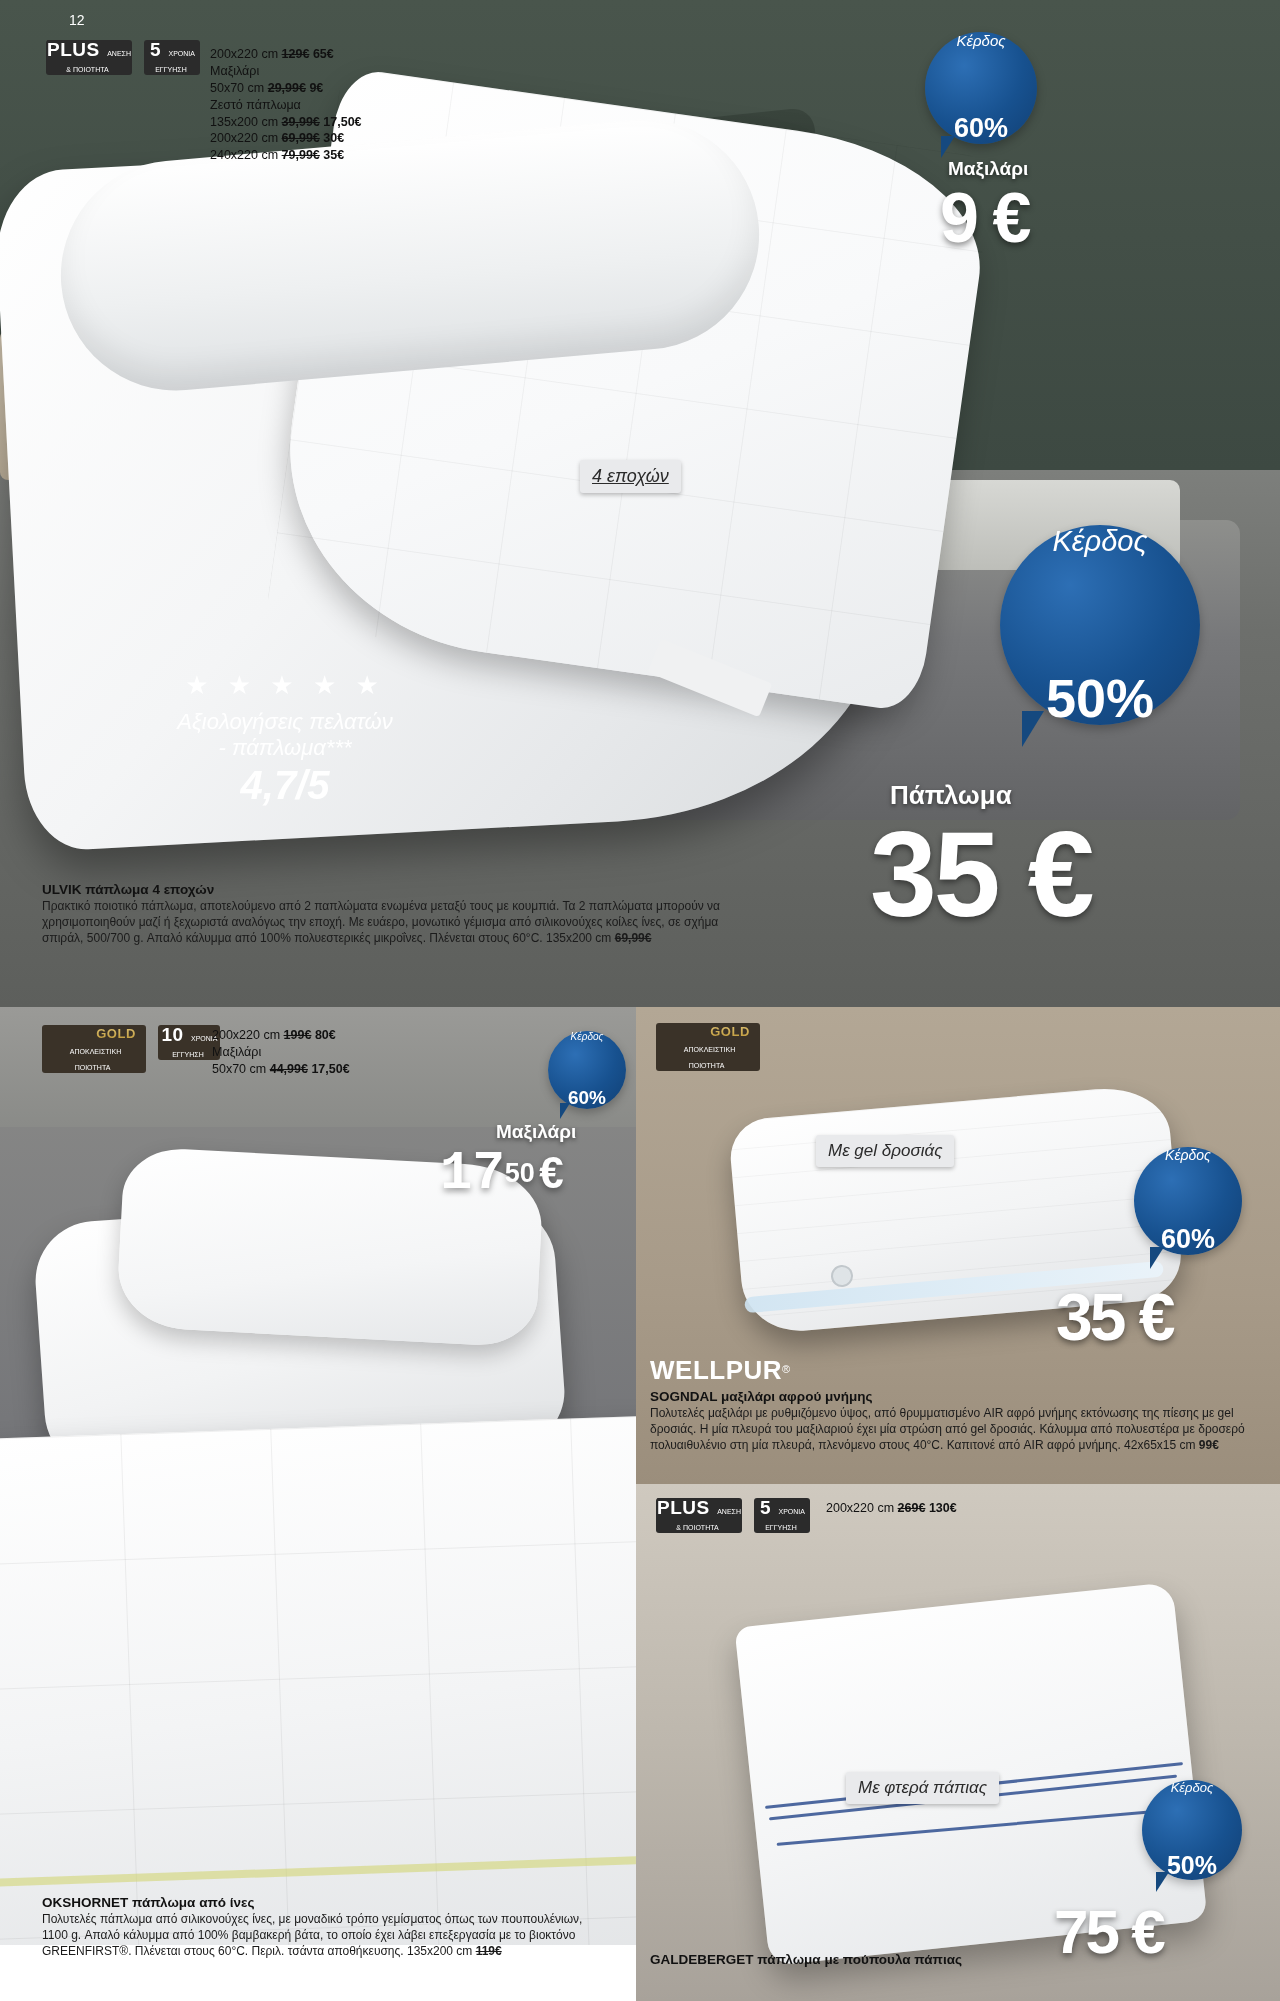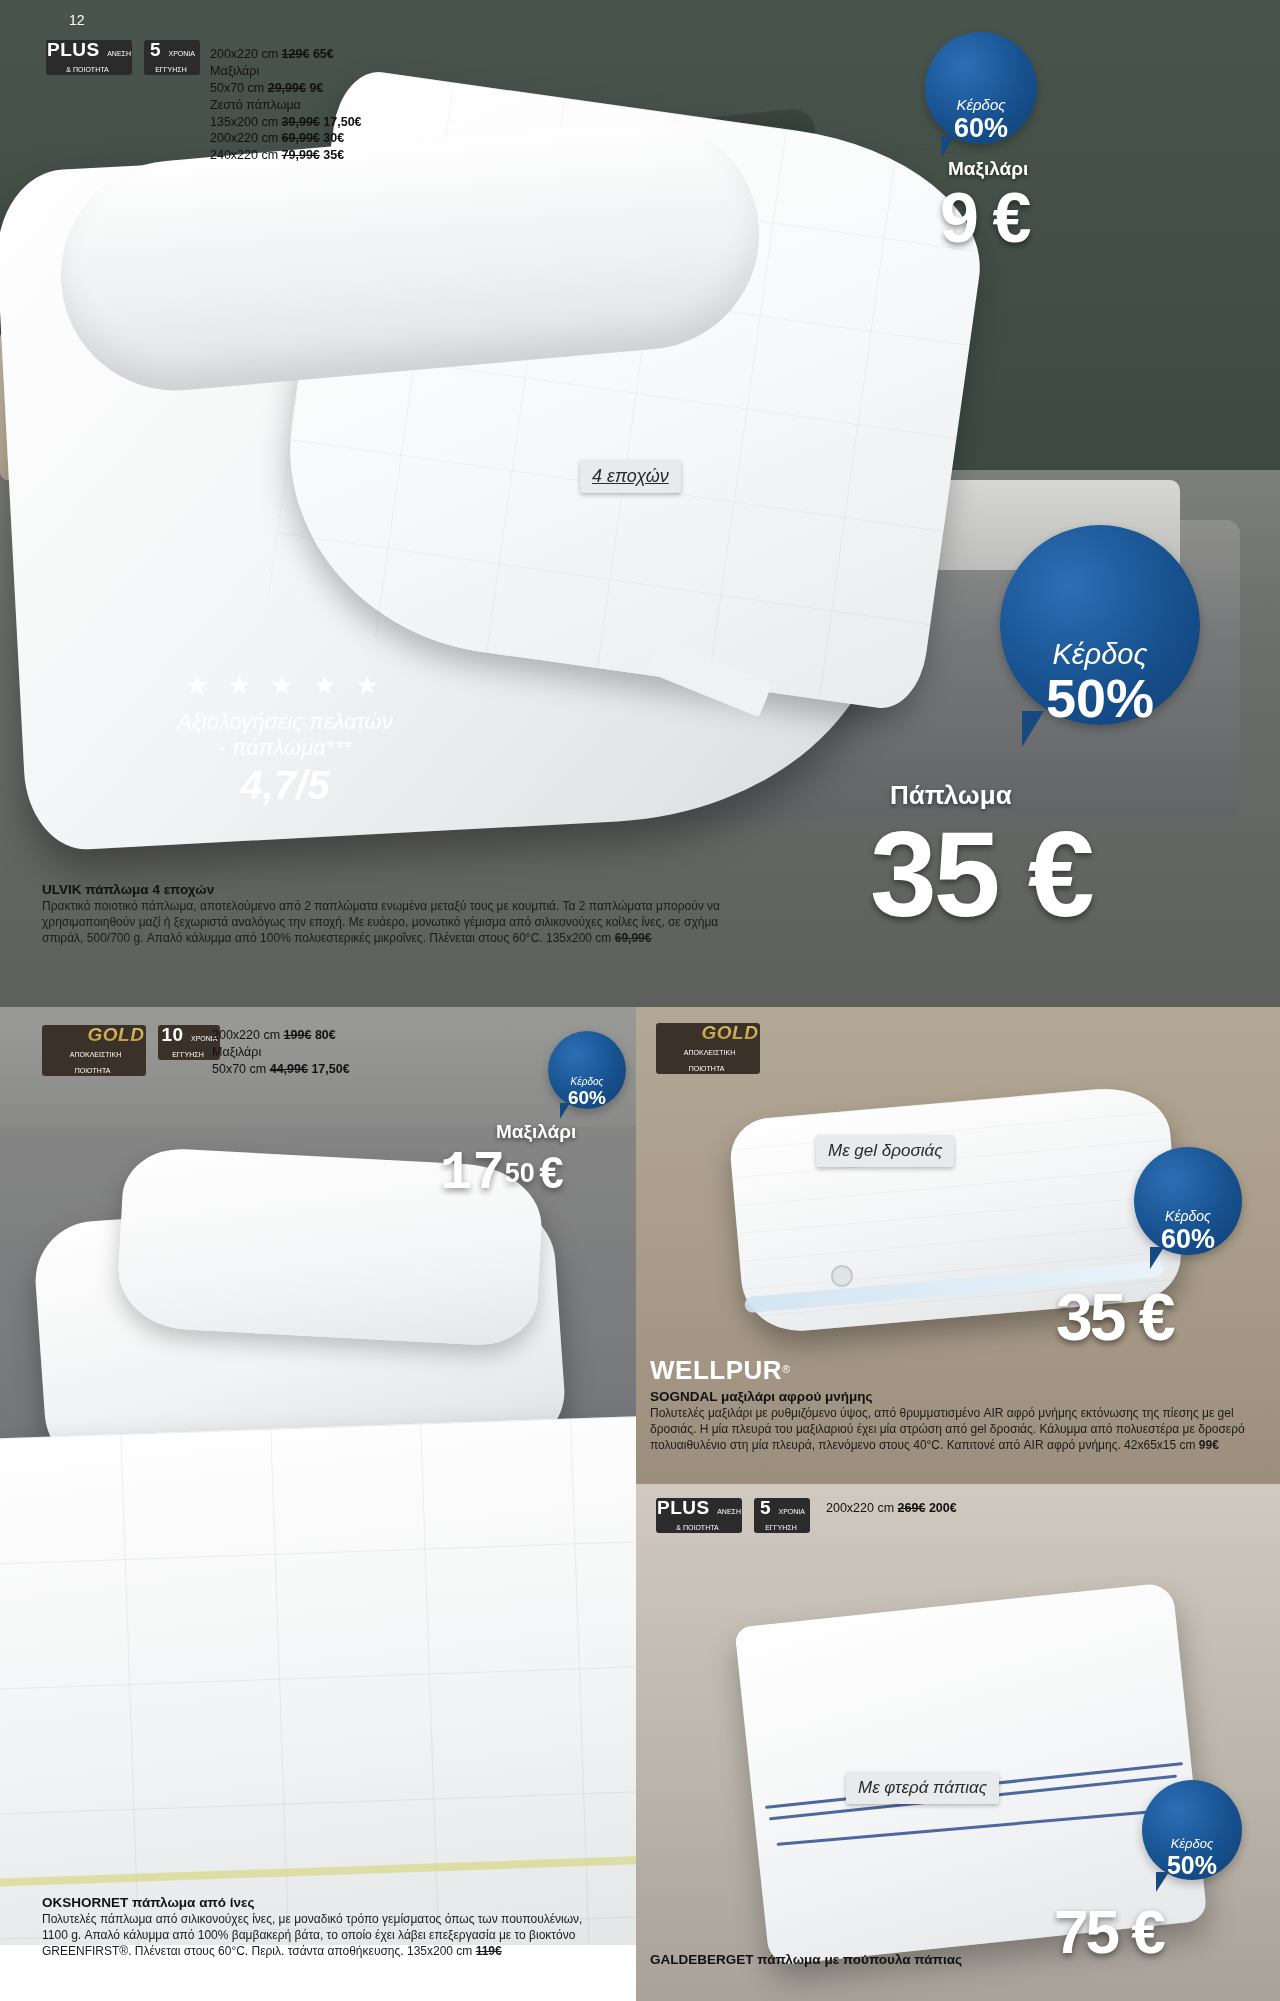--- a/index.html
+++ b/index.html
@@ -99,40 +99,39 @@
   .qualBadge{
     display:inline-block;vertical-align:top;border-radius:3px;overflow:hidden;
     text-align:center;color:#fff;line-height:1;
   }
   .qualBadge .top{font-weight:bold;letter-spacing:.5px;}
   .qualBadge .sub{font-size:7px;line-height:1.15;padding:1px 3px 2px;}
   .badgePlus{width:86px;background:#2b2b2b;}
   .badgePlus .top{background:#2b2b2b;font-size:19px;padding:4px 0 2px;}
   .badgeGold{width:104px;background:#3a3228;}
   .badgeGold .top{
-    background:#3a3228;font-size:19px;padding:4px 0 2px;
+    background:#3a3228;font-size:13px;padding:4px 0 2px;
     background-image:linear-gradient(#e8cf86,#b8912f);
     -webkit-background-clip:text;background-clip:text;color:transparent;
-    font-style:italic;
     margin-left:44px;
   }
   .badgeYears{width:56px;background:#2b2b2b;}
   .badgeYears .top{font-size:19px;padding:4px 0 1px;}
   .badgeGoldYears{width:62px;background:#3a3228;}
   .badgeGoldYears .top{font-size:19px;padding:4px 0 1px;}
 
   .priceList{font-size:12.5px;color:#111;line-height:1.35;}
   .priceList .old{text-decoration:line-through;font-weight:bold;}
   .priceList .new{font-weight:bold;}
 
   
   .bubble{
     position:absolute;border-radius:50%;
     background:radial-gradient(circle at 35% 30%,#2d6fb5 0%,#17518f 55%,#113f73 100%);
-    color:#fff;display:flex;flex-direction:column;align-items:center;justify-content:flex-end;
+    color:#fff;display:flex;flex-direction:column;align-items:center;justify-content:space-between;
     box-shadow:0 4px 10px rgba(0,0,0,.25);
   }
   .bubble .k{font-style:italic;}
   .bubble .p{font-weight:bold;}
   .bubble .tail{
     position:absolute;width:0;height:0;border-style:solid;
   }
 
   
   .bigPrice{
@@ -460,21 +459,21 @@
       <span class="qualBadge badgeYears" style="margin-left:8px;">
         <span class="top">5</span>
         <span class="sub">ΧΡΟΝΙΑ<br>ΕΓΓΥΗΣΗ</span>
       </span>
     </div>
 
     <div class="priceList abs" style="left:190px;top:16px;">
       <div>
         <span>200x220 cm</span>
         <span class="old">269€</span>
-        <span class="new">200€</span>
+        <span class="new">130€</span>
       </div>
     </div>
 
     <div class="infoTag" style="left:210px;top:288px;font-size:17px;">Με φτερά πάπιας</div>
 
     <div class="bubble" style="left:506px;top:296px;width:100px;height:100px;">
       <span class="k" style="font-size:13px;">Κέρδος</span>
       <span class="p" style="font-size:25px;">50%</span>
       <span class="tail" style="left:14px;bottom:-12px;border-width:20px 13px 0 0;border-color:#15497f transparent transparent transparent;"></span>
     </div>

